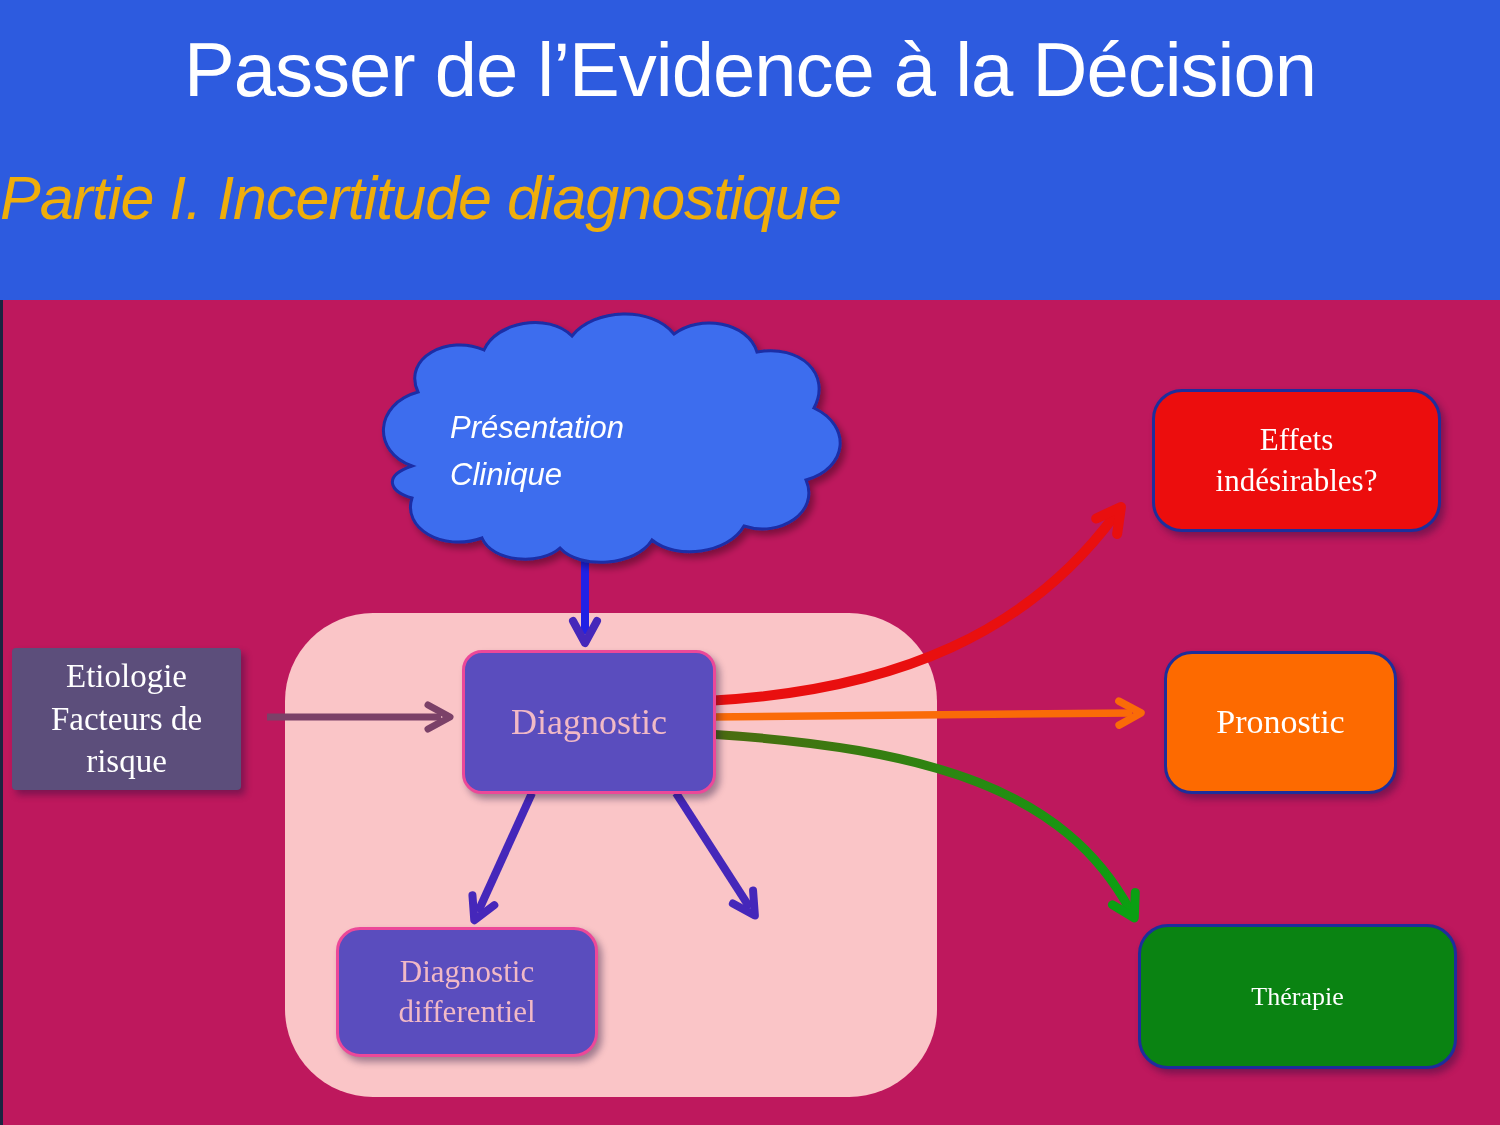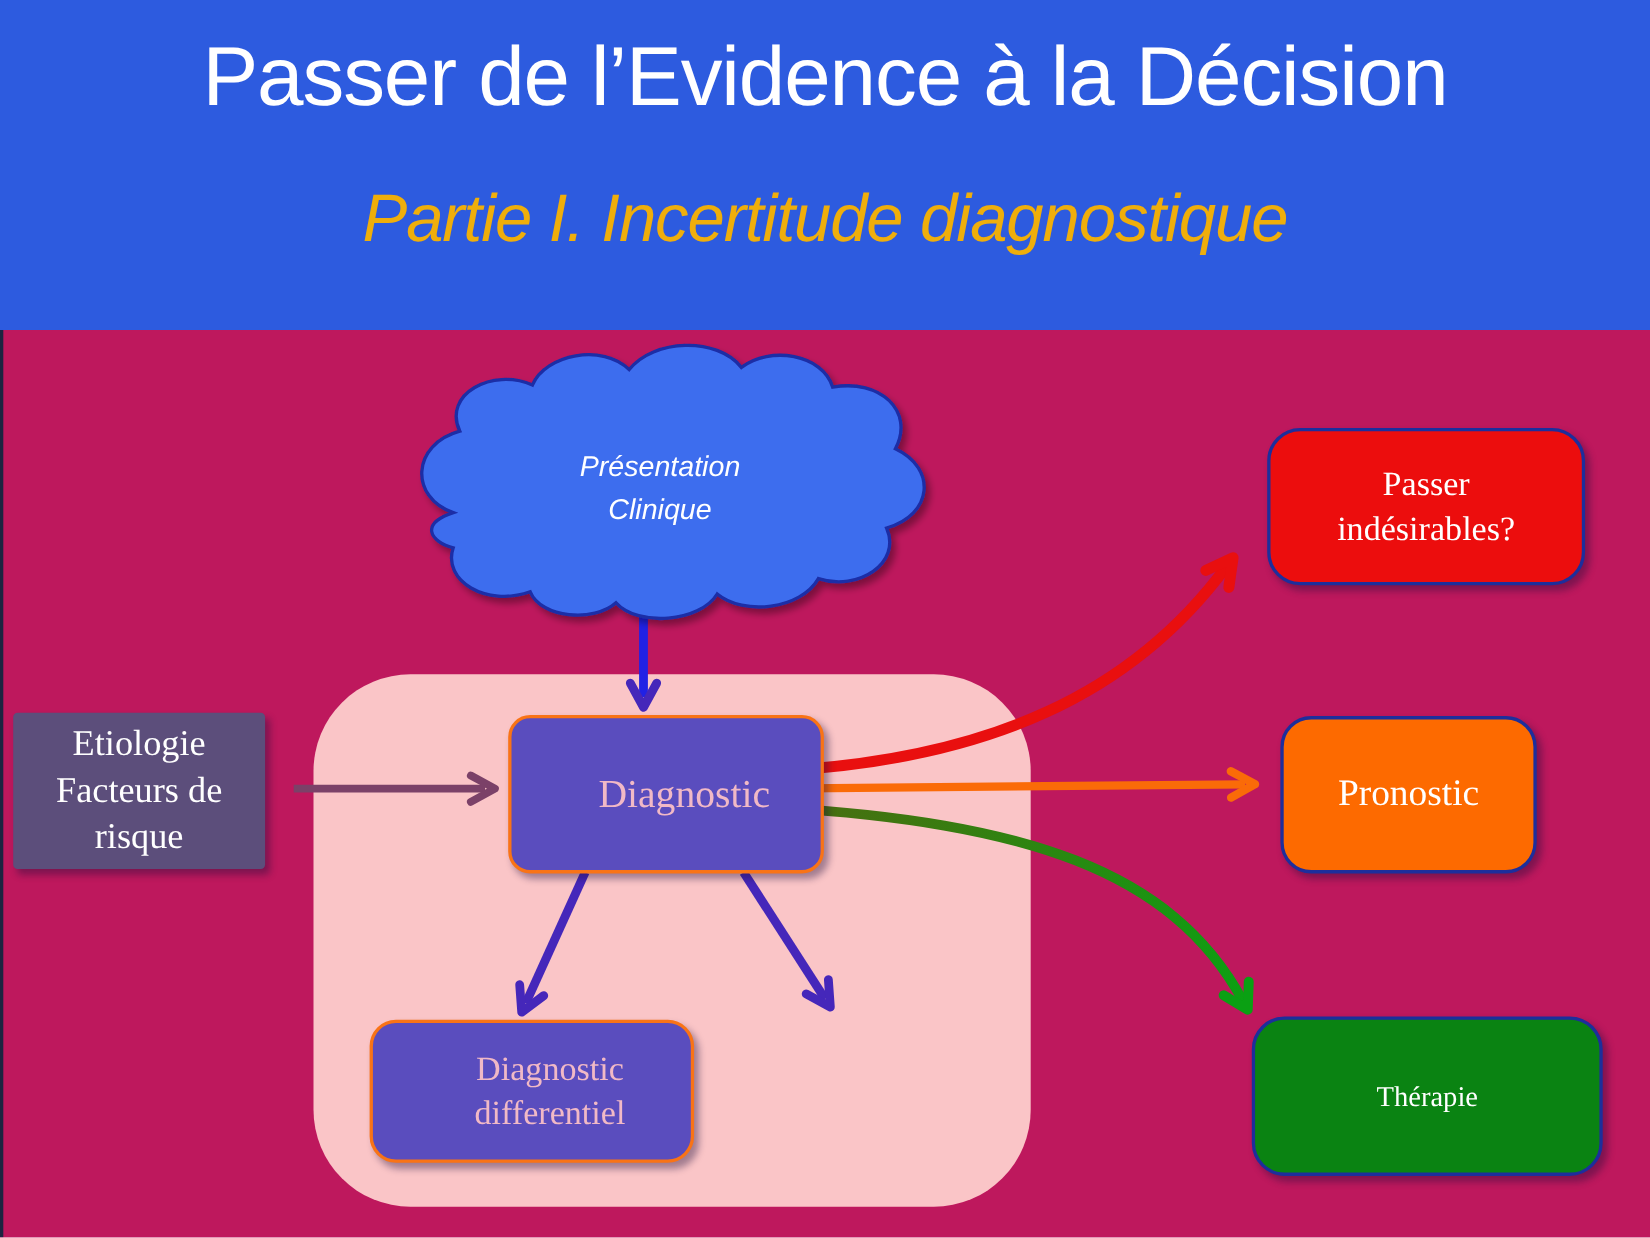--- a/index.html
+++ b/index.html
@@ -3,46 +3,46 @@
 <meta charset="utf-8">
 <style>
   html,body{margin:0;padding:0;background:#ffffff;}
   .slide{position:relative;width:1500px;height:1125px;background:#be185d;overflow:hidden;
          font-family:"Liberation Serif","DejaVu Serif",serif;}
   
   .banner{position:absolute;left:0;top:0;width:1500px;height:300px;background:#2d5bdf;z-index:2;}
   .banner-title{position:absolute;left:0;top:26px;width:100%;text-align:center;
       font-family:"Liberation Sans","DejaVu Sans",sans-serif;
       font-size:76px;color:#ffffff;letter-spacing:-1px;}
-  .banner-subtitle{position:absolute;left:0;top:163px;width:100%;text-align:center;
+  .banner-subtitle{position:absolute;left:0;top:163px;width:100%;
       font-family:"Liberation Sans","DejaVu Sans",sans-serif;
       font-size:61px;font-style:italic;color:#efae0b;letter-spacing:-1px;}
   
   .left-line{position:absolute;left:0;top:300px;width:3px;height:825px;background:#1c2440;z-index:2;}
   
   svg.diagram{position:absolute;left:0;top:0;z-index:1;}
   
   .node{position:absolute;display:flex;align-items:center;justify-content:center;
         text-align:center;white-space:pre-line;z-index:3;line-height:1.3;}
   .shadowed{box-shadow:4px 5px 7px rgba(30,15,60,0.40);}
   .node-etiologie{left:12px;top:648px;width:229px;height:142px;border-radius:4px;
         background:#5c4e7b;color:#ffffff;font-size:33px;}
-  .purplebox{background:#5a4dbe;border:3px solid #f97316;color:#f1b9c6;padding-left:33px;}
+  .purplebox{background:#5a4dbe;border:3px solid #ec4899;color:#f1b9c6;}
   .node-diagnostic{left:462px;top:650px;width:248px;height:138px;border-radius:20px;font-size:36px;}
   .node-diag-diff{left:336px;top:927px;width:256px;height:124px;border-radius:24px;font-size:31px;}
   .node-perf{left:614px;top:923px;width:288px;height:129px;border-radius:24px;font-size:31px;}
   .navyborder{border:3px solid #1d2e9c;color:#ffffff;}
   .node-effets{left:1152px;top:389px;width:283px;height:137px;border-radius:30px;
         background:#ec0d0d;font-size:31px;}
   .node-pronostic{left:1164px;top:651px;width:227px;height:137px;border-radius:28px;
         background:#fd6a00;font-size:34px;}
   .node-therapie{left:1138px;top:924px;width:313px;height:139px;border-radius:30px;
         background:#0a8312;font-size:26px;}
   .cloud-label{position:absolute;left:450px;top:405px;width:300px;z-index:3;
-        text-align:center;white-space:pre-line;color:#ffffff;font-size:26px;font-style:italic;
+        text-align:left;white-space:pre-line;color:#ffffff;font-size:31px;font-style:italic;
         font-family:"Liberation Sans","DejaVu Sans",sans-serif;line-height:1.5;}
 </style>
 </head>
 <body>
 
 <div class="slide">
 
   <div class="banner">
     <div class="banner-title">Passer de l’Evidence à la Décision</div>
     <div class="banner-subtitle">Partie I. Incertitude diagnostique</div>
@@ -108,19 +108,19 @@
   <div class="node node-etiologie shadowed">Etiologie
 Facteurs de
 risque</div>
 
   <div class="node purplebox node-diagnostic shadowed">Diagnostic</div>
 
   <div class="node purplebox node-diag-diff shadowed">Diagnostic
 differentiel</div>
 
 
-  <div class="node navyborder node-effets shadowed">Passer
+  <div class="node navyborder node-effets shadowed">Effets
 indésirables?</div>
 
   <div class="node navyborder node-pronostic shadowed">Pronostic</div>
 
   <div class="node navyborder node-therapie shadowed">Thérapie</div>
 </div>
 
 </body></html>

